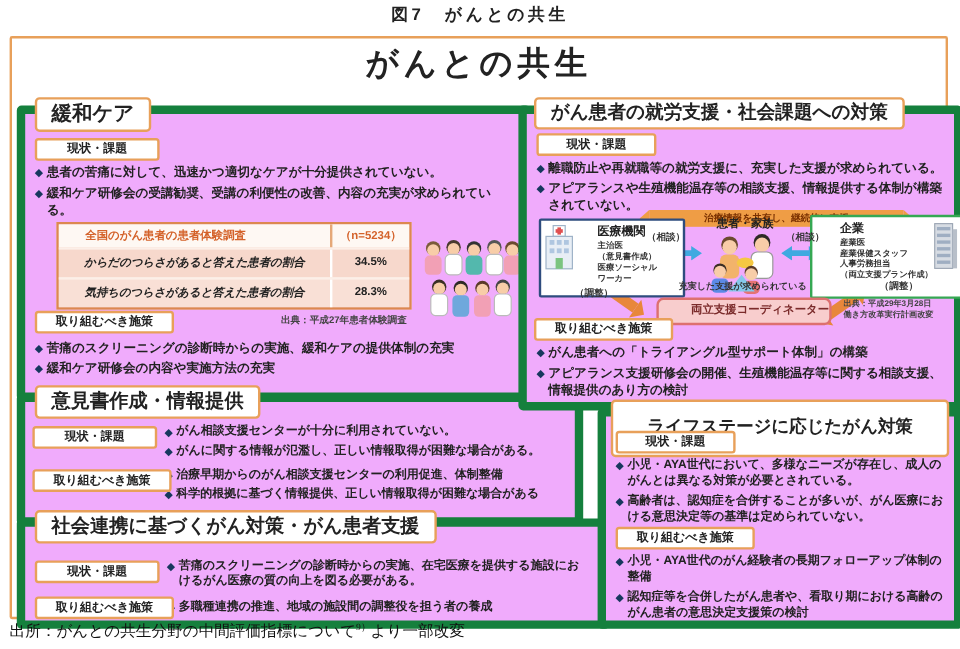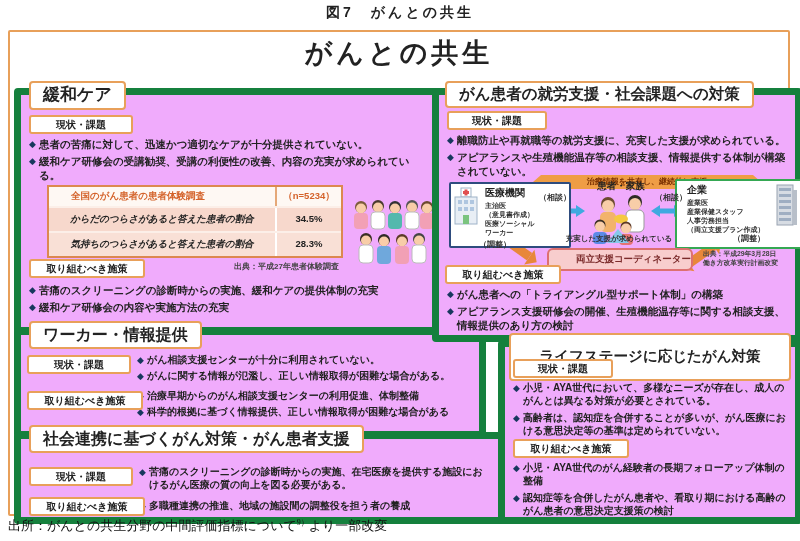--- a/index.html
+++ b/index.html
@@ -41,21 +41,21 @@
   .banner{position:absolute;left:102px;top:0;width:212px;height:14px;background:#EF9D45;
     color:#7A3000;font-size:8px;font-weight:bold;text-align:center;line-height:14px;z-index:2;}
   .banner:before{content:"";position:absolute;left:-8px;top:0;width:0;height:0;
     border-top:7px solid transparent;border-bottom:7px solid transparent;border-right:8px solid #EF9D45;}
   .banner:after{content:"";position:absolute;right:-8px;top:0;width:0;height:0;
     border-top:7px solid transparent;border-bottom:7px solid transparent;border-left:8px solid #EF9D45;}
   .hosp{position:absolute;left:10px;top:7px;width:112px;height:58px;border:2px solid #2E4C7E;
     border-radius:2px;background:#fff;display:flex;padding:2px 3px;z-index:3;}
   .comp{position:absolute;left:236px;top:4px;width:118px;height:62px;border:2px solid #35A853;
     border-radius:2px;background:#fff;display:flex;padding:2px 3px;z-index:3;}
-  .dbox-txt{flex:1;padding-left:7px;}
+  .dbox-txt{flex:1;padding-left:20px;}
   .dbox-title{font-size:10px;font-weight:bold;margin-bottom:1px;}
   .dbox-line{font-size:7px;line-height:1.3;font-weight:bold;color:#333;white-space:nowrap;}
   .dlabel{position:absolute;font-size:8px;font-weight:bold;color:#333;z-index:4;white-space:nowrap;}
   .barrow{position:absolute;z-index:2;}
   .patient-label{position:absolute;left:130px;top:5px;width:104px;text-align:center;
     font-size:9.5px;font-weight:bold;z-index:3;}
   .family{position:absolute;left:136px;top:20px;z-index:1;}
   .uptri{position:absolute;left:168px;top:54px;width:0;height:0;z-index:2;
     border-left:11px solid transparent;border-right:11px solid transparent;border-bottom:14px solid #86C8EA;}
   .plan{position:absolute;left:108px;top:59px;width:144px;text-align:center;
@@ -173,21 +173,21 @@
           <span>苦痛のスクリーニングの診断時からの実施、緩和ケアの提供体制の充実</span>
         </div>
       <div class="b">
           <span class="dm">◆</span>
           <span>緩和ケア研修会の内容や実施方法の充実</span>
         </div>
     </div>
   </div>
 
   <div class="sec" style="left:4px;top:296px;width:458px;height:96px;">
-    <div class="sec-title" style="font-size:16px;">ワーカー・情報提供</div>
+    <div class="sec-title" style="font-size:16px;">意見書作成・情報提供</div>
     <div class="mini" style="left:6px;top:20px;width:100px;">現状・課題</div>
     <div class="bl" style="left:116px;top:18px;width:336px;">
       <div class="b" style="font-size:10px;">
           <span class="dm">◆</span>
           <span>がん相談支援センターが十分に利用されていない。</span>
         </div>
       <div class="b" style="font-size:10px;">
           <span class="dm">◆</span>
           <span>がんに関する情報が氾濫し、正しい情報取得が困難な場合がある。</span>
         </div>

